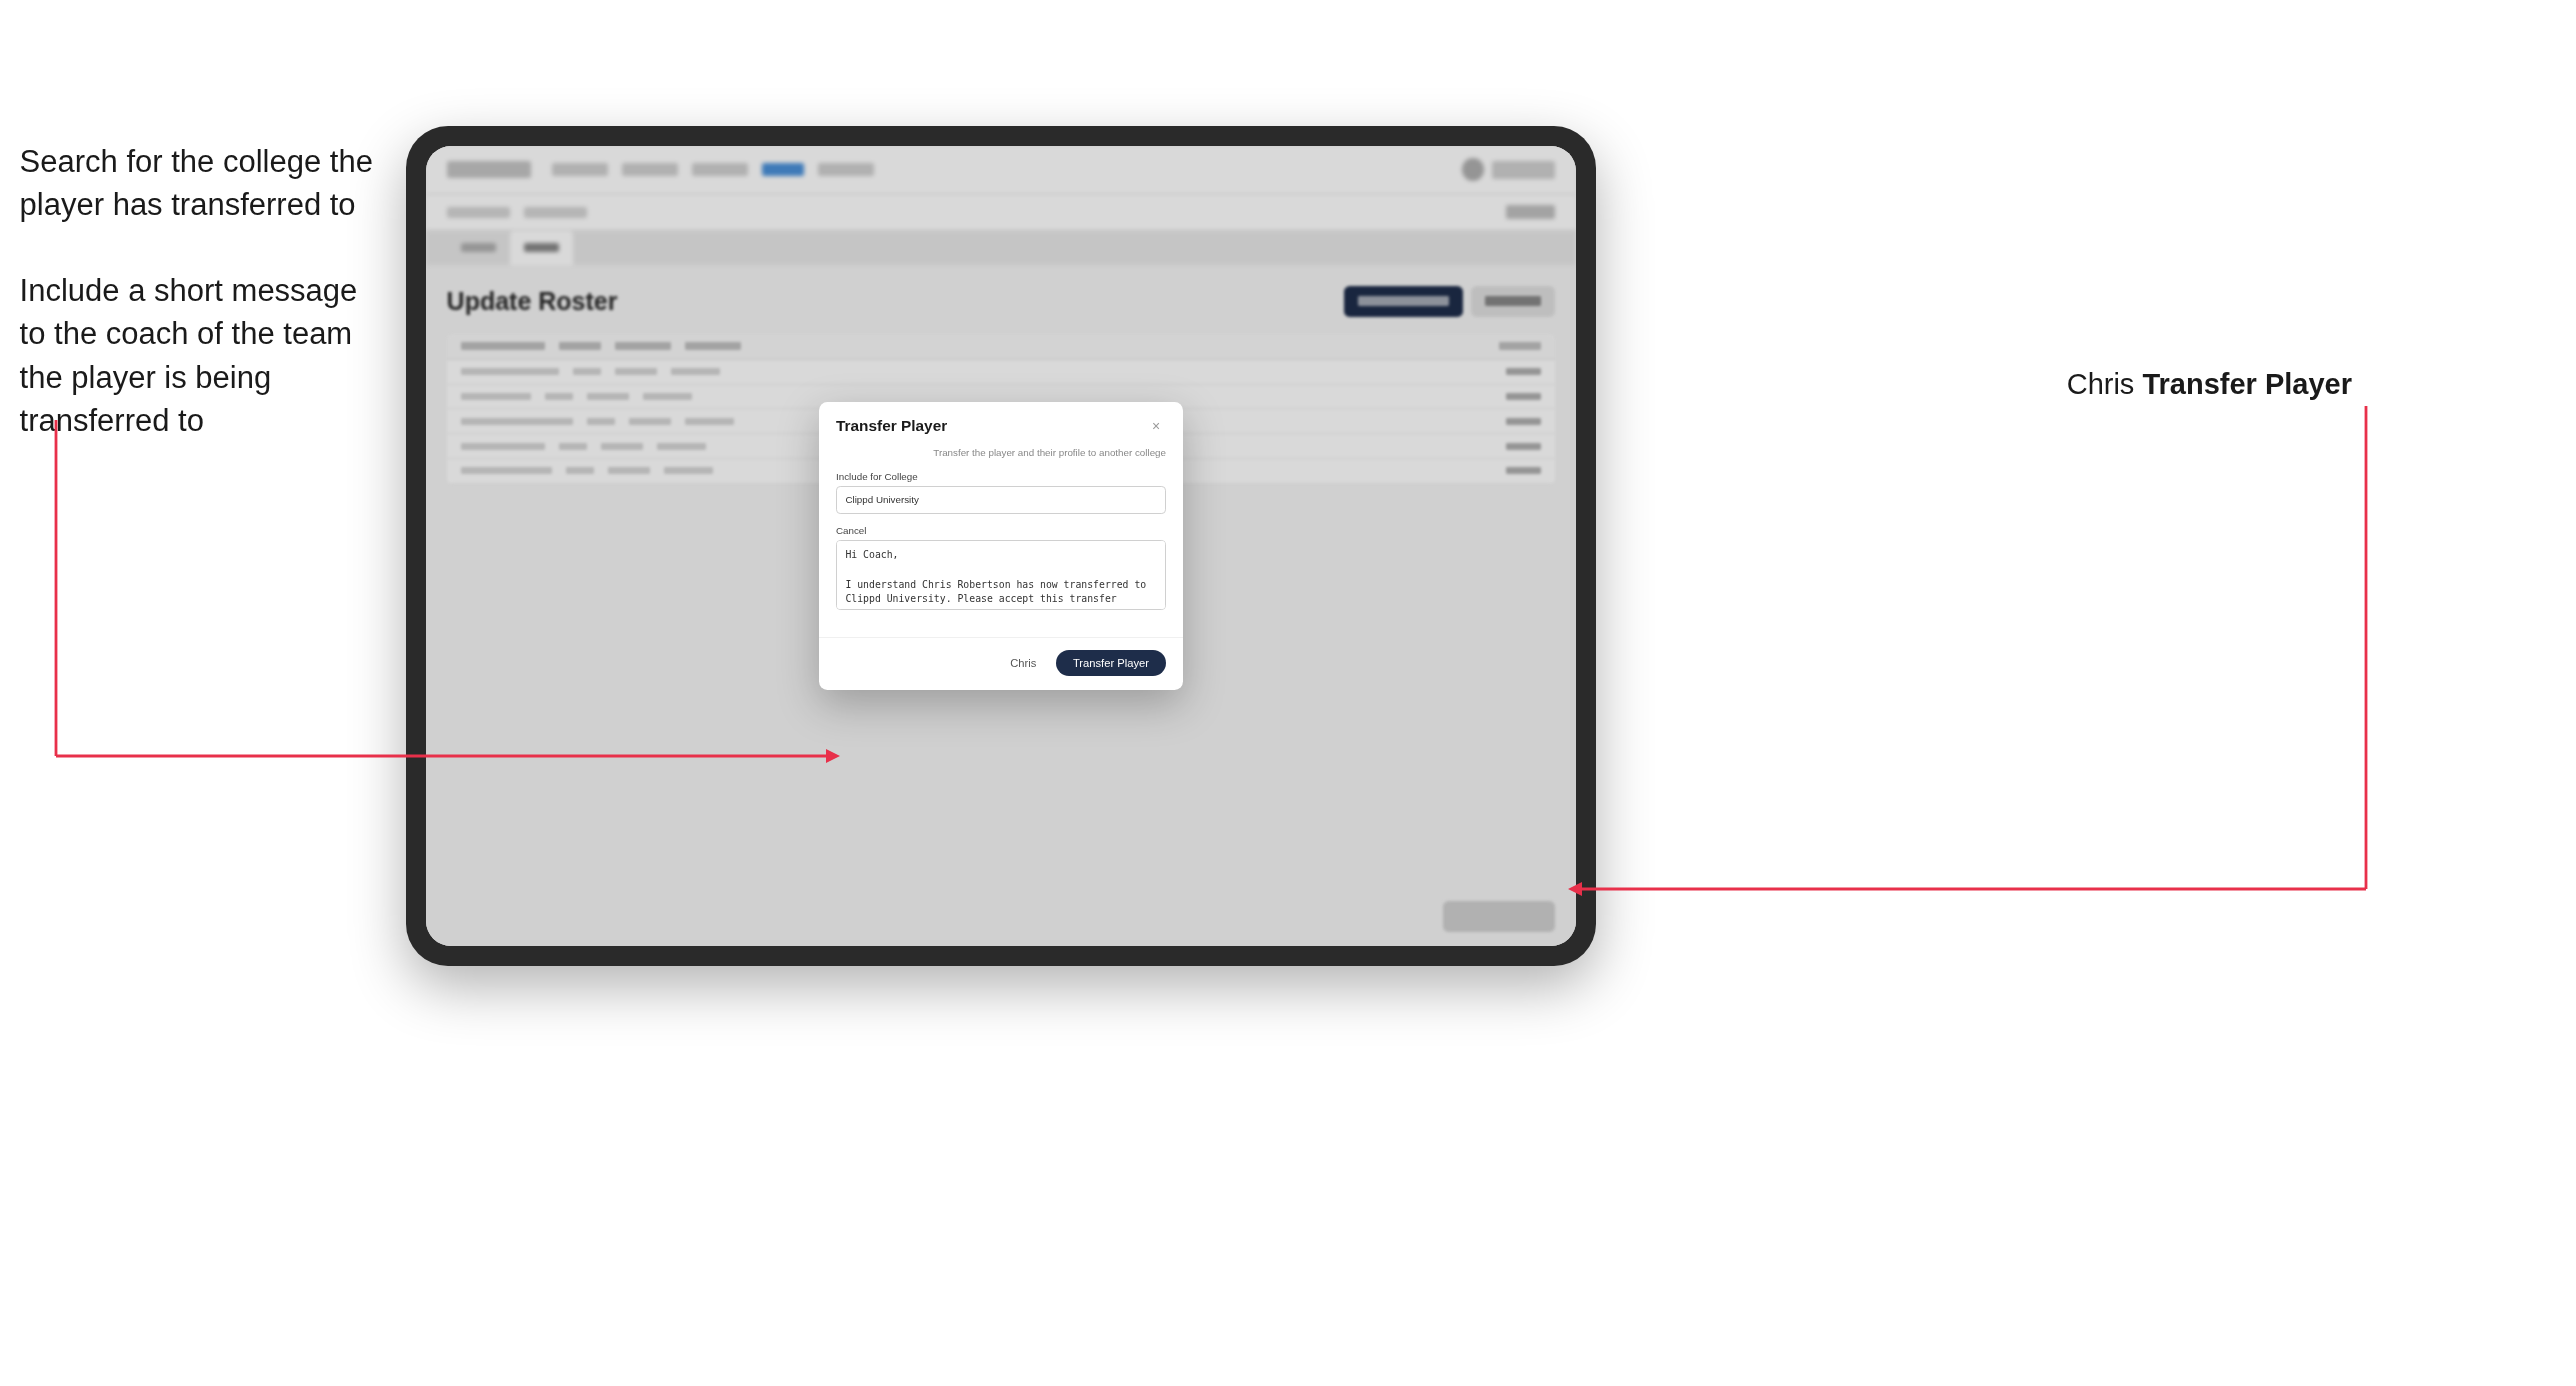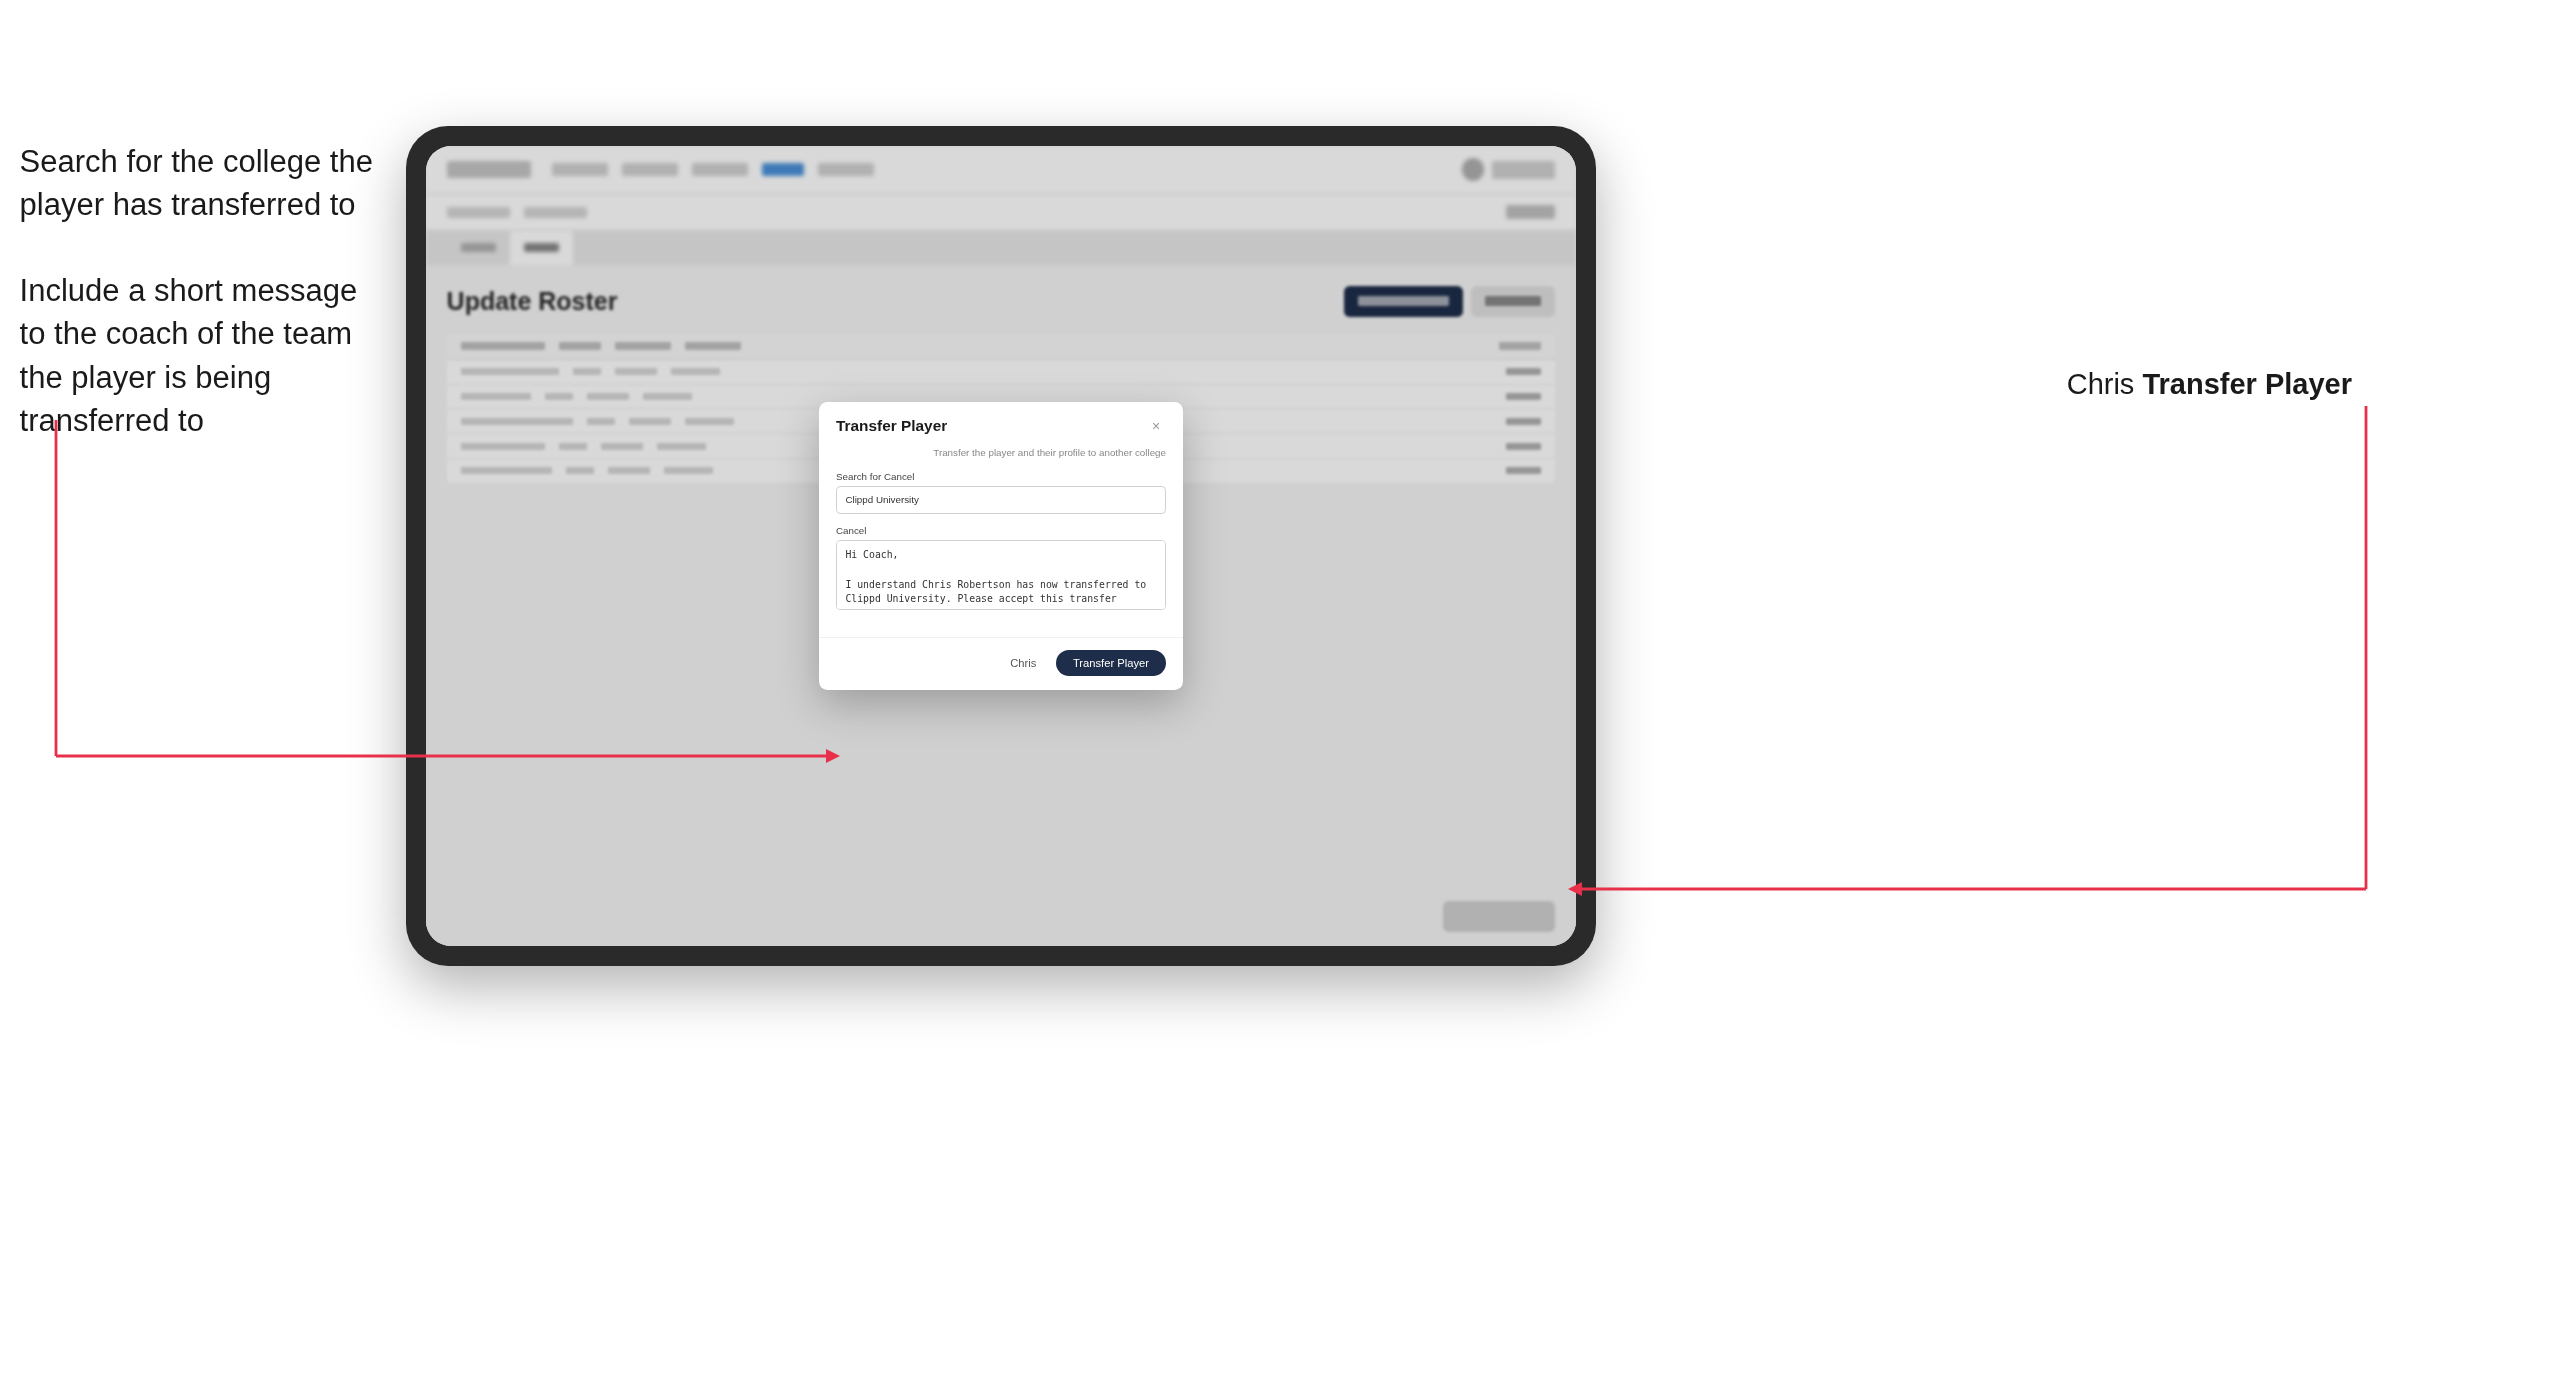--- a/index.html
+++ b/index.html
@@ -531,21 +531,21 @@
 
           <div class="modal-header">
             <span class="modal-title">Transfer Player</span>
             <button class="modal-close-btn">×</button>
           </div>
 
           <div class="modal-body">
             <div class="modal-subtitle">Transfer the player and their profile to another college</div>
 
             <div class="form-group">
-              <label class="form-label">Search for Cancel</label>
+              <label class="form-label">Include for College</label>
               <input type="text" class="form-input" value="Clippd University" style="">
             </div>
 
             <div class="form-group">
               <label class="form-label">Cancel</label>
               <textarea class="form-textarea" style="">Hi Coach,
 
 I understand Chris Robertson has now transferred to Clippd University. Please accept this transfer request when you can.</textarea>
             </div>
           </div>

